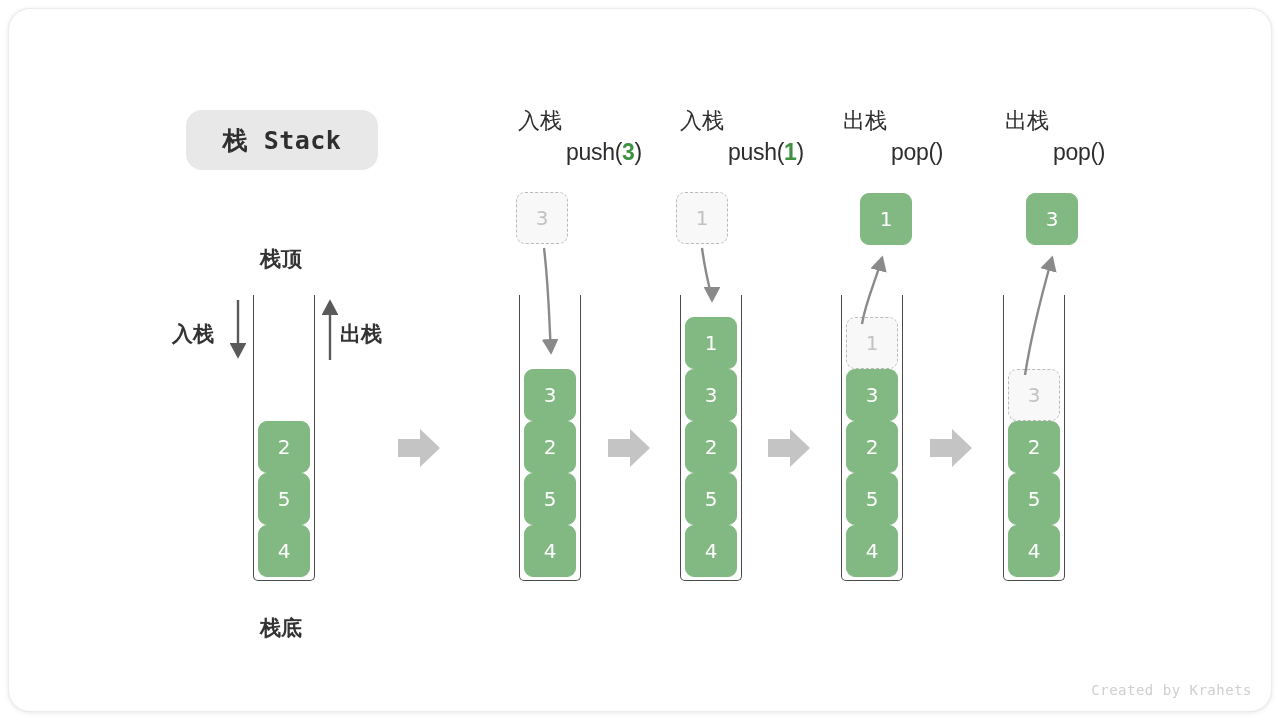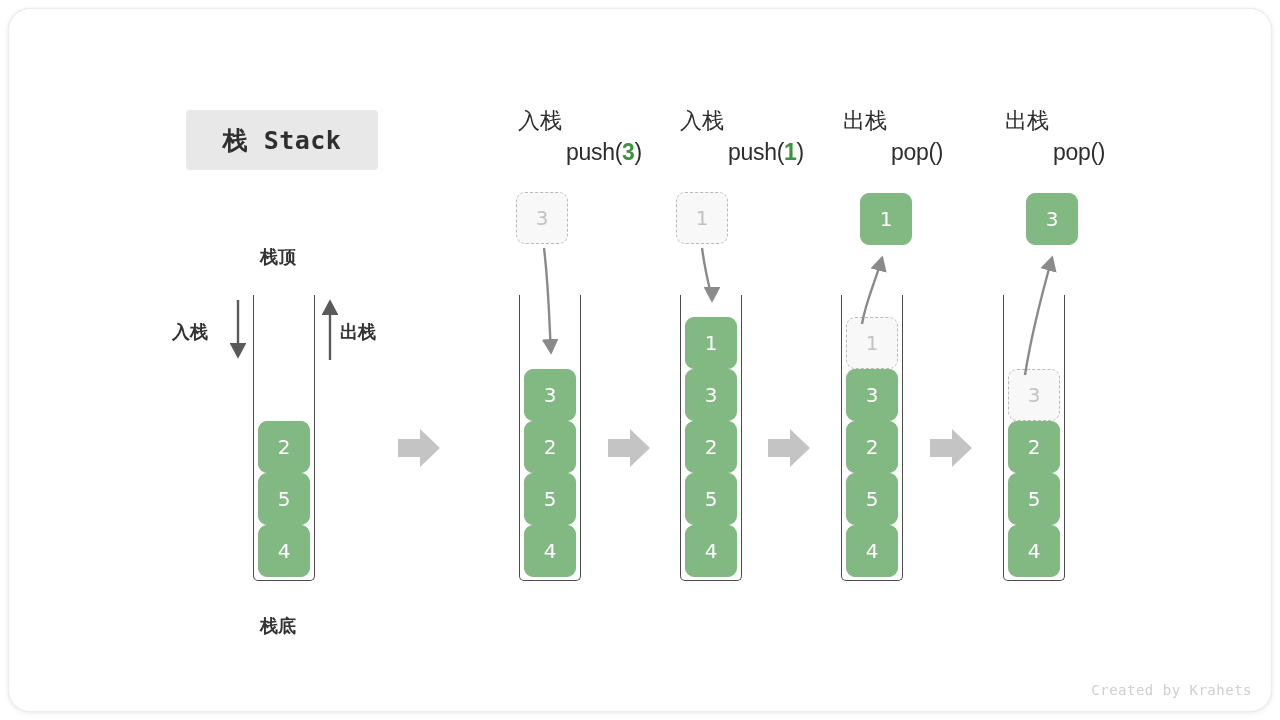--- a/index.html
+++ b/index.html
@@ -34,36 +34,36 @@
   }
 
   
   .title-pill {
     position: absolute;
     left: 186px;
     top: 110px;
     width: 192px;
     height: 60px;
     background: #e8e8e8;
-    border-radius: 4px;
+    border-radius: 16px;
     display: flex;
     align-items: center;
     justify-content: center;
     font-family: "DejaVu Sans Mono", "Liberation Mono", monospace;
     font-size: 25px;
     font-weight: bold;
     color: #2f2f2f;
     letter-spacing: 0.5px;
   }
 
   
   .cn-label {
     position: absolute;
     font-family: "DejaVu Sans", "Liberation Sans", sans-serif;
-    font-size: 18px;
+    font-size: 21px;
     font-weight: bold;
     color: #333333;
     white-space: nowrap;
   }
 
   
   .stack-wrap {
     position: absolute;
     width: 62px;
     height: 286px;

